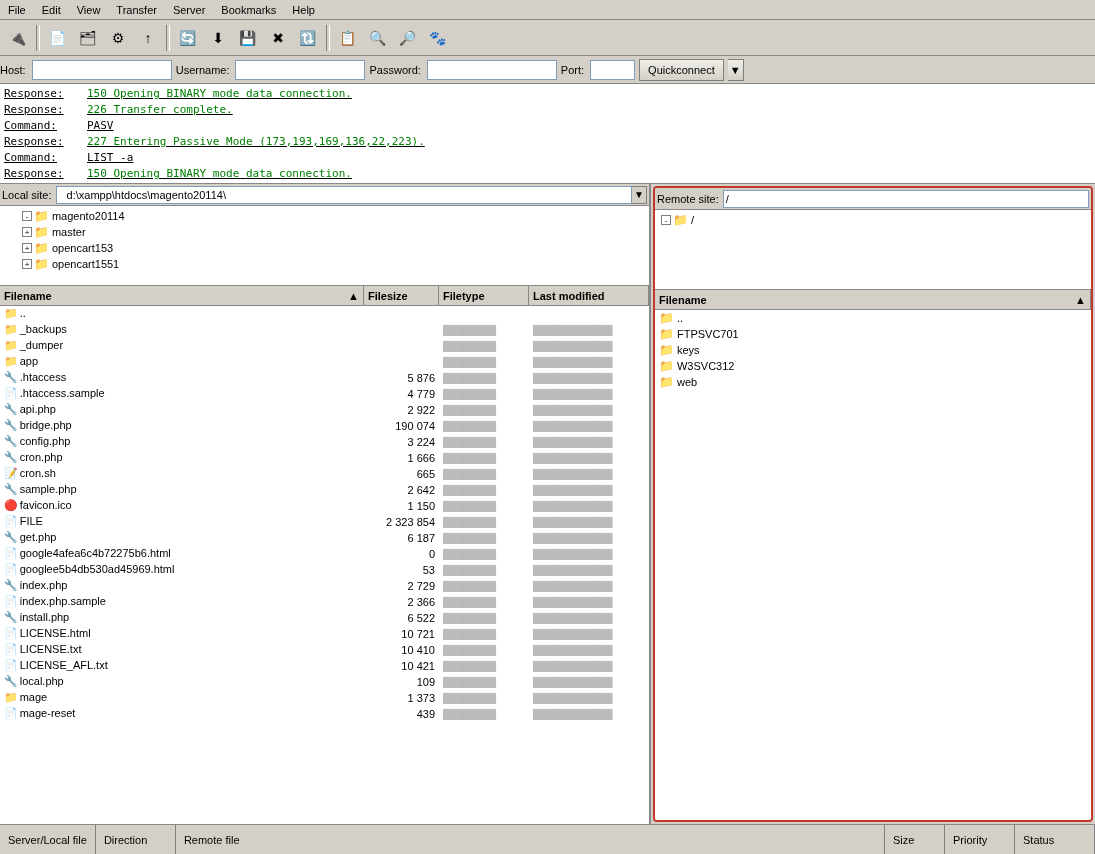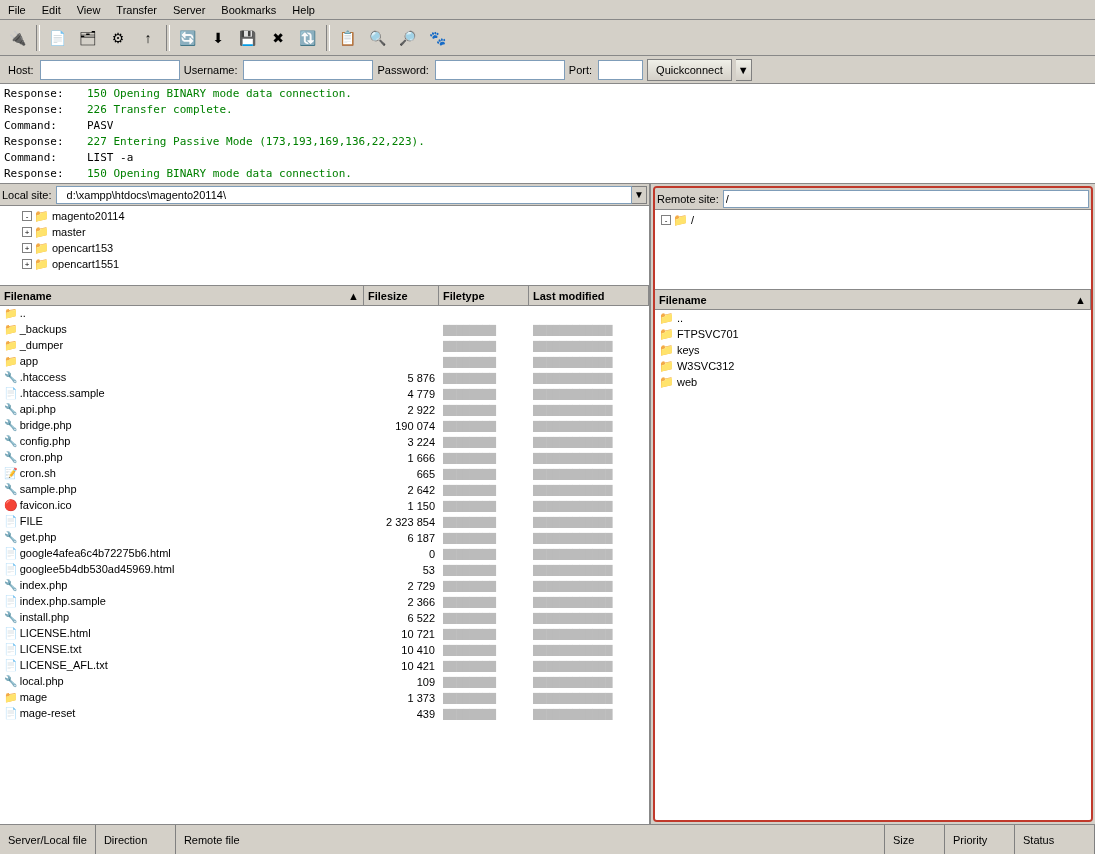--- a/index.html
+++ b/index.html
@@ -8,28 +8,28 @@
     
     .menu-bar { background: #d4d0c8; display: flex; align-items: center; height: 20px; border-bottom: 1px solid #888; }
     .menu-bar span { padding: 2px 8px; cursor: pointer; }
 
     
     .toolbar { background: #d4d0c8; display: flex; align-items: center; height: 36px; border-bottom: 1px solid #888; padding: 2px 4px; gap: 2px; }
     .toolbar-btn { width: 28px; height: 28px; background: #d4d0c8; border: 1px solid transparent; display: flex; align-items: center; justify-content: center; cursor: pointer; font-size: 14px; }
     .toolbar-sep { width: 4px; height: 26px; border-left: 1px solid #808080; border-right: 1px solid #fff; margin: 0 2px; }
 
     
-    .conn-bar { background: #d4d0c8; display: flex; align-items: center; height: 28px; padding: 2px 8px; border-bottom: 1px solid #888; gap: 4px; }
+    .conn-bar { background: #d4d0c8; display: flex; align-items: center; height: 28px; padding: 2px 0; border-bottom: 1px solid #888; gap: 4px; }
     .conn-bar label { font-size: 11px; margin-right: 2px; }
     .conn-bar input { height: 20px; border: 1px solid #7f9db9; background: #fff; padding: 0 2px; font-size: 11px; }
     .quickconnect-btn { height: 22px; background: linear-gradient(to bottom, #f0f0e8, #d4d0c8); border: 1px solid #808080; padding: 0 8px; font-size: 11px; cursor: pointer; }
     .quickconnect-dropdown { height: 22px; background: linear-gradient(to bottom, #f0f0e8, #d4d0c8); border: 1px solid #808080; border-left: none; padding: 0 2px; font-size: 11px; cursor: pointer; }
 
     
-    .log-area { background: #fff; height: 100px; border-bottom: 1px solid #888; overflow-y: auto; padding: 2px 4px; font-family: monospace; font-size: 11px; line-height: 16px; }
+    .log-area { background: #fff; height: 100px; border-bottom: 1px solid #888; overflow-y: auto; padding: 2px 4px; font-family: monospace; font-size: 11px; line-height: 16px; text-decoration: underline; }
     .log-line { display: flex; gap: 8px; }
     .log-label { color: #000; min-width: 75px; }
     .log-response { color: #008000; }
     .log-command { color: #000; }
 
     
     .panels { display: flex; height: calc(854px - 20px - 36px - 28px - 100px - 30px); }
 
     
     .local-panel { flex: 1; display: flex; flex-direction: column; border-right: 2px solid #888; overflow: hidden; }

